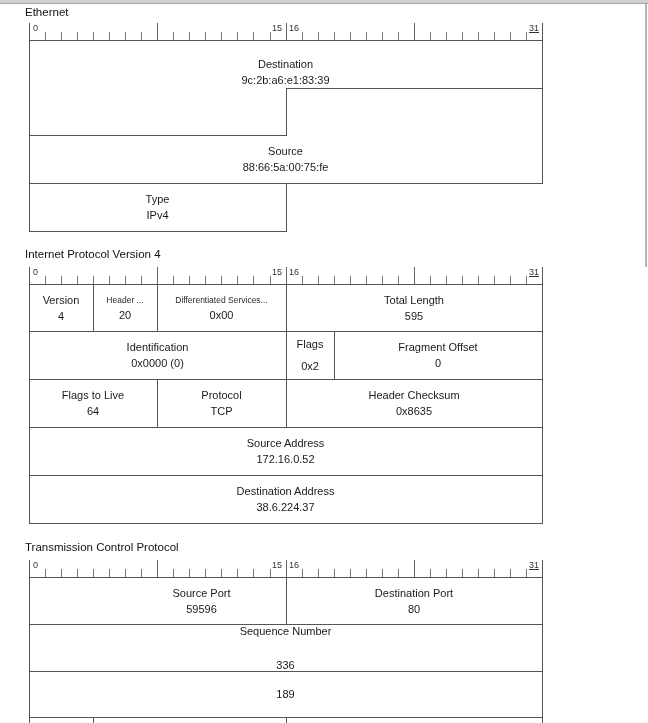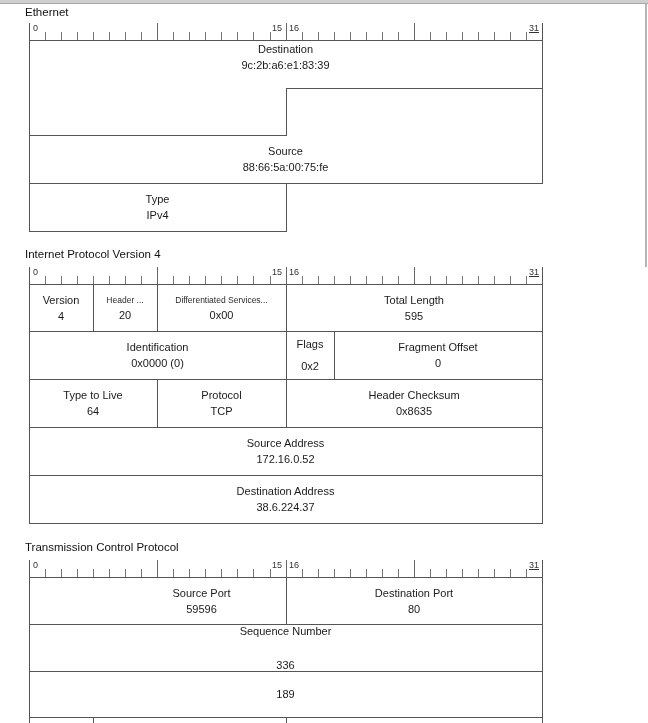--- a/index.html
+++ b/index.html
@@ -79,21 +79,21 @@
 <div class="line h" style="left:29px;top:40px;width:514px;"></div>
 <div class="line v" style="left:29px;top:23px;height:209px;"></div>
 <div class="line v" style="left:542px;top:23px;height:161px;"></div>
 <div class="line v" style="left:286px;top:88px;height:47px;"></div>
 <div class="line h" style="left:286px;top:88px;width:257px;"></div>
 <div class="line h" style="left:29px;top:135px;width:258px;"></div>
 <div class="line h" style="left:29px;top:183px;width:514px;"></div>
 <div class="line v" style="left:286px;top:183px;height:48px;"></div>
 <div class="line h" style="left:29px;top:231px;width:258px;"></div>
 
-<div class="cell" style="left:29px;top:33px;width:513px;height:48px;">
+<div class="cell" style="left:29px;top:48px;width:513px;height:48px;">
   <span>Destination</span>
   <span>9c:2b:a6:e1:83:39</span>
 </div>
 <div class="cell" style="left:29px;top:135px;width:513px;height:48px;">
   <span>Source</span>
   <span>88:66:5a:00:75:fe</span>
 </div>
 <div class="cell" style="left:29px;top:183px;width:257px;height:48px;">
   <span>Type</span>
   <span>IPv4</span>
@@ -177,21 +177,21 @@
 </div>
 <div class="cell" style="left:286px;top:331px;width:48px;height:48px;gap:6px;">
   <span>Flags</span>
   <span>0x2</span>
 </div>
 <div class="cell" style="left:334px;top:331px;width:208px;height:48px;">
   <span>Fragment Offset</span>
   <span>0</span>
 </div>
 <div class="cell" style="left:29px;top:379px;width:128px;height:48px;">
-  <span>Type to Live</span>
+  <span>Flags to Live</span>
   <span>64</span>
 </div>
 <div class="cell" style="left:157px;top:379px;width:129px;height:48px;">
   <span>Protocol</span>
   <span>TCP</span>
 </div>
 <div class="cell" style="left:286px;top:379px;width:256px;height:48px;">
   <span>Header Checksum</span>
   <span>0x8635</span>
 </div>

